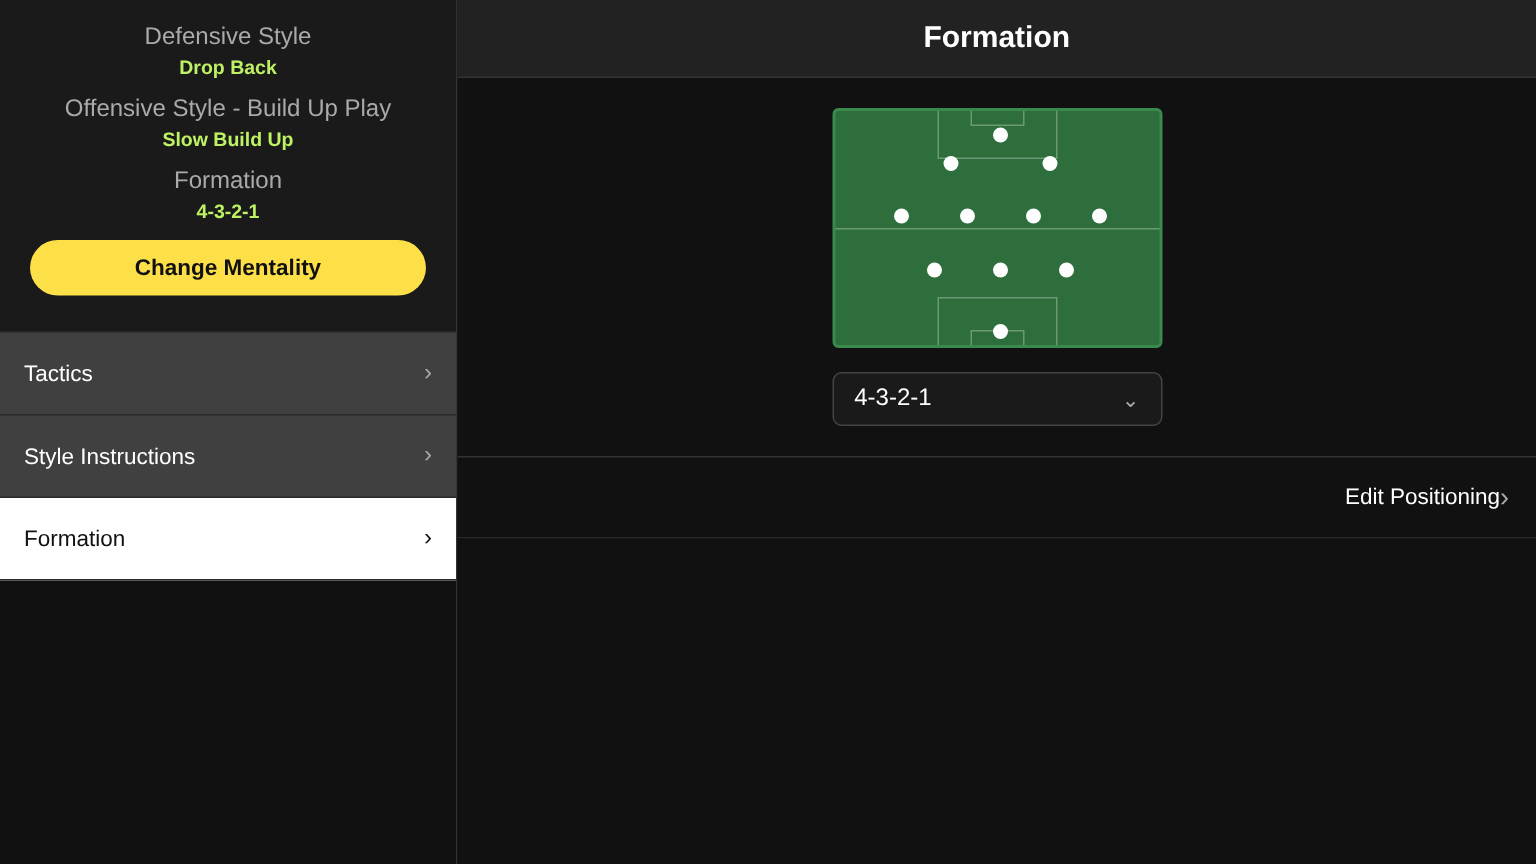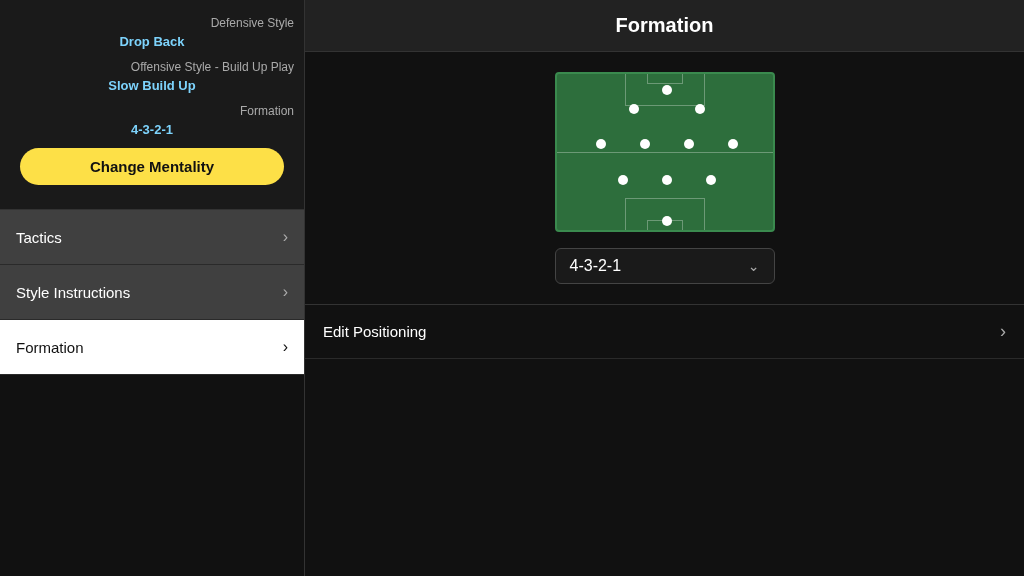--- a/index.html
+++ b/index.html
@@ -55,28 +55,27 @@
       border-bottom: 1px solid #333;
       background: #1a1a1a;
     }
 
     .info-row {
       margin-bottom: 10px;
     }
 
     .info-label {
       color: #aaa;
-      font-size: 12px;
+      font-size: 16px;
       display: block;
       margin-bottom: 2px;
-      text-align: right;
     }
 
     .info-value {
-      color: #7dd3fc;
+      color: #bef264;
       font-size: 13px;
       font-weight: bold;
     }
 
     .change-mentality-btn {
       display: block;
       width: calc(100% - 20px);
       margin: 10px auto 14px auto;
       background: #fde047;
       color: #111;
@@ -246,21 +245,21 @@
     }
 
     .formation-select-arrow {
       color: #aaa;
       font-size: 14px;
     }
 
     .edit-positioning-row {
       display: flex;
       align-items: center;
-      justify-content: space-between;
+      justify-content: flex-end;
       padding: 16px 18px;
       border-bottom: 1px solid #2a2a2a;
       cursor: pointer;
     }
 
     .edit-positioning-label {
       font-size: 15px;
       color: #fff;
     }
 

